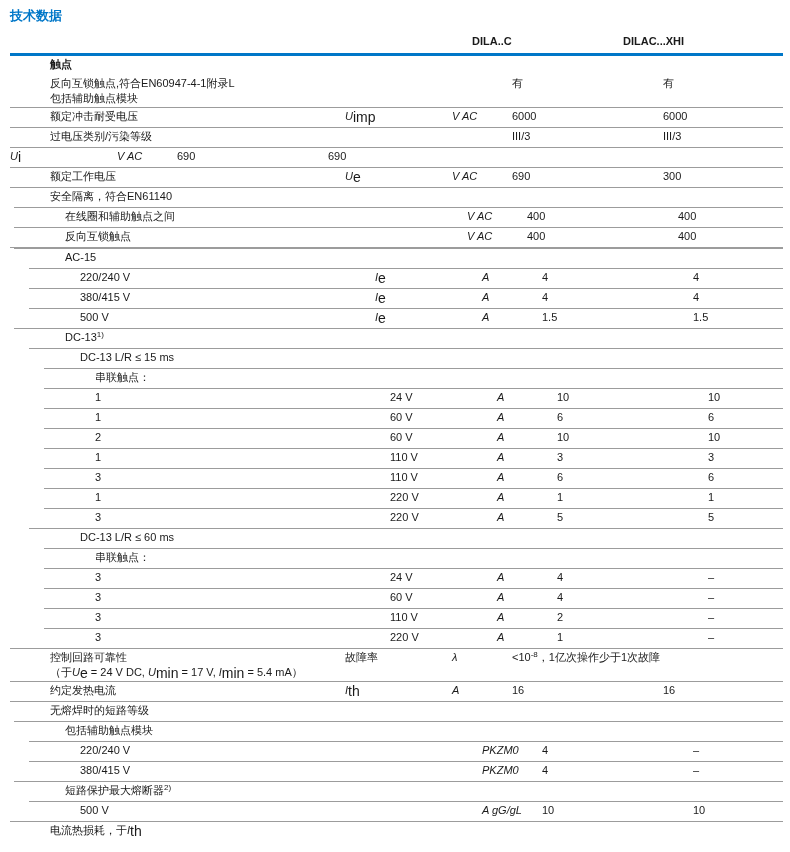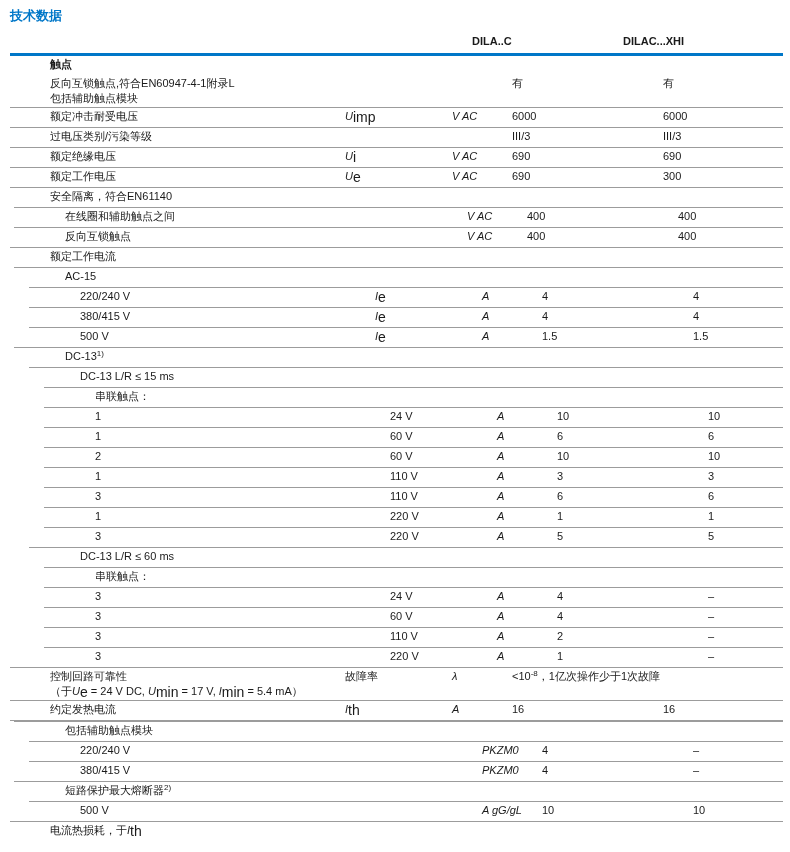--- a/index.html
+++ b/index.html
@@ -66,21 +66,20 @@
         <div class="divider" style="margin-left: 0px;"></div>
         <div class="row">
           <div class="c-label" style="padding-left: 0px;">过电压类别/污染等级</div>
           <div class="c-sym"></div>
           <div class="c-unit"></div>
           <div class="c-v1">III/3</div>
           <div class="c-v2">III/3</div>
         </div>
         <div class="divider" style="margin-left: 0px;"></div>
         <div class="row">
-          <div class="c-label" style="padding-left: 0px;">额定绝缘电压</div>
           <div class="c-sym"><i>U</i><sub>i</sub></div>
           <div class="c-unit">V AC</div>
           <div class="c-v1">690</div>
           <div class="c-v2">690</div>
         </div>
         <div class="divider" style="margin-left: 0px;"></div>
         <div class="row">
           <div class="c-label" style="padding-left: 0px;">额定工作电压</div>
           <div class="c-sym"><i>U</i><sub>e</sub></div>
           <div class="c-unit">V AC</div>
@@ -105,27 +104,20 @@
         </div>
         <div class="divider" style="margin-left: 4px;"></div>
         <div class="row">
           <div class="c-label" style="padding-left: 15px;">反向互锁触点</div>
           <div class="c-sym"></div>
           <div class="c-unit">V AC</div>
           <div class="c-v1">400</div>
           <div class="c-v2">400</div>
         </div>
         <div class="divider" style="margin-left: 0px;"></div>
-        <div class="row">
-          <div class="c-label" style="padding-left: 0px;">额定工作电流</div>
-          <div class="c-sym"></div>
-          <div class="c-unit"></div>
-          <div class="c-v1"></div>
-          <div class="c-v2"></div>
-        </div>
         <div class="divider" style="margin-left: 4px;"></div>
         <div class="row">
           <div class="c-label" style="padding-left: 15px;">AC-15</div>
           <div class="c-sym"></div>
           <div class="c-unit"></div>
           <div class="c-v1"></div>
           <div class="c-v2"></div>
         </div>
         <div class="divider" style="margin-left: 19px;"></div>
         <div class="row">
@@ -289,20 +281,27 @@
         </div>
         <div class="divider" style="margin-left: 0px;"></div>
         <div class="row">
           <div class="c-label" style="padding-left: 0px;">约定发热电流</div>
           <div class="c-sym"><i>I</i><sub>th</sub></div>
           <div class="c-unit">A</div>
           <div class="c-v1">16</div>
           <div class="c-v2">16</div>
         </div>
         <div class="divider" style="margin-left: 0px;"></div>
+        <div class="row">
+          <div class="c-label" style="padding-left: 0px;">无熔焊时的短路等级</div>
+          <div class="c-sym"></div>
+          <div class="c-unit"></div>
+          <div class="c-v1"></div>
+          <div class="c-v2"></div>
+        </div>
         <div class="divider" style="margin-left: 4px;"></div>
         <div class="row">
           <div class="c-label" style="padding-left: 15px;">包括辅助触点模块</div>
           <div class="c-sym"></div>
           <div class="c-unit"></div>
           <div class="c-v1"></div>
           <div class="c-v2"></div>
         </div>
         <div class="divider" style="margin-left: 19px;"></div>
         <div class="row">

